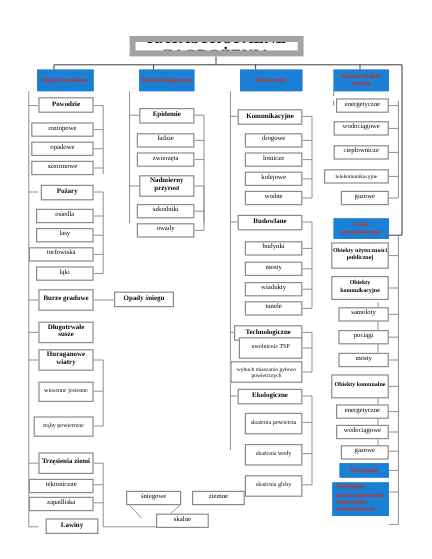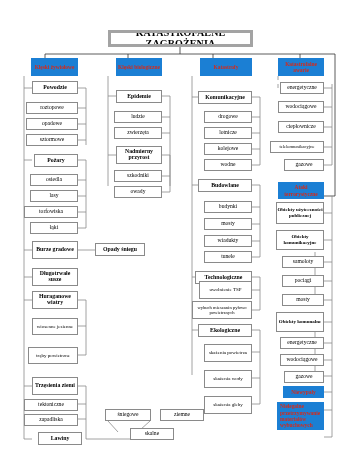--- a/index.html
+++ b/index.html
@@ -9,21 +9,21 @@
     -webkit-font-smoothing:none;
   }
   #canvas{position:absolute;left:0;top:0;width:360px;height:466px;}
   .box{
     position:absolute;box-sizing:border-box;
     border:1px solid #8a8a8a;background:#ffffff;color:#000000;
     display:flex;align-items:center;justify-content:center;text-align:center;
     line-height:1.02;overflow:hidden;
   }
   .lvl1{            
-    border:3px solid #a3a3a3;font-weight:bold;font-size:10px;
+    border:5px solid #a3a3a3;font-weight:bold;font-size:13px;
     letter-spacing:.15px;
   }
   .blue{            
     background:#1b7fd4;border:1px solid #1b7fd4;color:#d42b1b;
     font-weight:bold;font-size:5.4px;line-height:1.18;
   }
   .bold{font-weight:bold;font-size:5.8px;}
   .norm{font-weight:normal;font-size:5.6px;}
   .small{font-size:5.0px;line-height:1.12;}
   .tiny{font-size:4.6px;line-height:1.1;}

